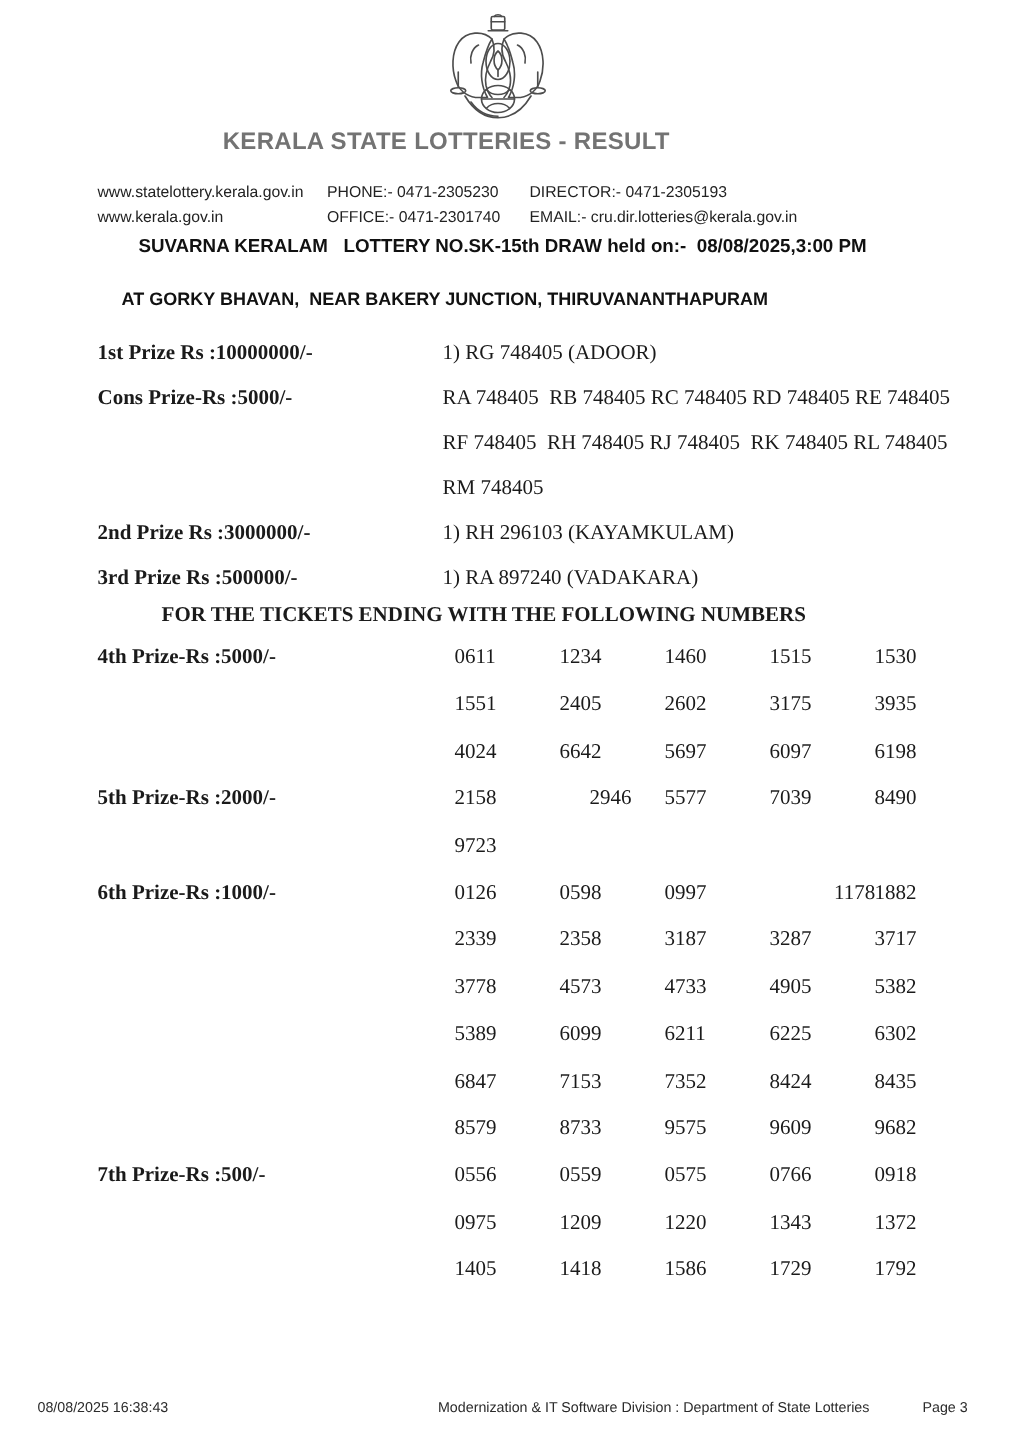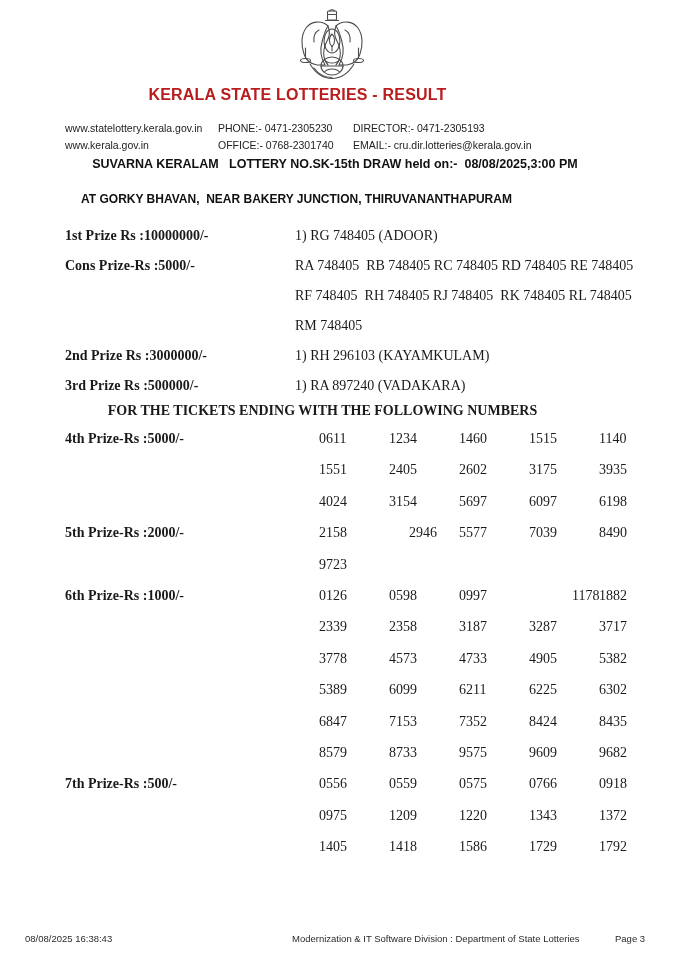--- a/index.html
+++ b/index.html
@@ -6,21 +6,21 @@
   .page {
     position:relative; width:675px; height:955px; background:#ffffff;
     font-family:"Liberation Sans", sans-serif; color:#1a1a1a; overflow:hidden;
   }
   .abs { position:absolute; }
 
   
   .emblem { position:absolute; top:8px; left:292px; width:80px; height:76px; }
   .title {
     position:absolute; top:86px; left:0; width:595px; text-align:center;
-    font-size:16px; font-weight:bold; letter-spacing:0.2px; color:#b91c1c;
+    font-size:16px; font-weight:bold; letter-spacing:0.2px; color:#737373;
   }
   .contact { font-size:10.5px; color:#222; white-space:pre; }
   .c-row1 { top:122px; } .c-row2 { top:139px; }
   .c-col1 { left:65px; } .c-col2 { left:218px; } .c-col3 { left:353px; }
   .draw-line {
     position:absolute; top:157px; left:0; width:670px; text-align:center;
     font-size:12.5px; font-weight:bold; white-space:pre; color:#111;
   }
   .venue-line {
     position:absolute; top:192px; left:0; width:593px; text-align:center;
@@ -38,21 +38,21 @@
     height:30px; font-family:"Liberation Serif", serif; font-size:14px; white-space:pre;
   }
 
   .section-heading {
     position:absolute; top:403px; left:0; width:645px; text-align:center;
     font-family:"Liberation Serif", serif; font-size:14px; font-weight:bold;
   }
 
   
   .grid { position:absolute; top:426px; left:0; width:675px; }
-  .grid-group { position:relative;padding-left:16px; }
+  .grid-group { position:relative; }
   .grid-label {
     position:absolute; left:65px; top:5px;
     font-family:"Liberation Serif", serif; font-size:14px; font-weight:bold; white-space:pre;
   }
   .num-row { position:relative; height:31.4px; }
   .num {
     position:absolute; top:5px;
     font-family:"Liberation Serif", serif; font-size:14px;
   }
 
@@ -103,21 +103,21 @@
       <path d="M22 60 C27 67 33 69.5 40 69.5"></path>
     </g>
   </svg>
 
   <div class="title">KERALA STATE LOTTERIES - RESULT</div>
 
   <div class="abs contact c-row1 c-col1">www.statelottery.kerala.gov.in</div>
   <div class="abs contact c-row1 c-col2">PHONE:- 0471-2305230</div>
   <div class="abs contact c-row1 c-col3">DIRECTOR:- 0471-2305193</div>
   <div class="abs contact c-row2 c-col1">www.kerala.gov.in</div>
-  <div class="abs contact c-row2 c-col2">OFFICE:- 0768-2301740</div>
+  <div class="abs contact c-row2 c-col2">OFFICE:- 0471-2301740</div>
   <div class="abs contact c-row2 c-col3">EMAIL:- cru.dir.lotteries@kerala.gov.in</div>
 
   <div class="draw-line">SUVARNA KERALAM   LOTTERY NO.SK-15th DRAW held on:-  08/08/2025,3:00 PM</div>
   <div class="venue-line">AT GORKY BHAVAN,  NEAR BAKERY JUNCTION, THIRUVANANTHAPURAM</div>
 
   <div>
       <div class="prize-row" style="top: 228px;">
         <div class="prize-label">1st Prize Rs :10000000/-</div>
         <div class="prize-lines">
           <div class="prize-line">1) RG 748405 (ADOOR)</div>
@@ -148,32 +148,32 @@
   <div class="section-heading">FOR THE TICKETS ENDING WITH THE FOLLOWING NUMBERS</div>
 
   <div class="grid">
       <div class="grid-group">
         <div class="grid-label">4th Prize-Rs :5000/-</div>
         <div class="num-row">
           <span class="num" style="left: 303px;">0611</span>
           <span class="num" style="left: 373px;">1234</span>
           <span class="num" style="left: 443px;">1460</span>
           <span class="num" style="left: 513px;">1515</span>
-          <span class="num" style="left: 583px;">1140</span>
+          <span class="num" style="left: 583px;">1530</span>
         </div>
         <div class="num-row">
           <span class="num" style="left: 303px;">1551</span>
           <span class="num" style="left: 373px;">2405</span>
           <span class="num" style="left: 443px;">2602</span>
           <span class="num" style="left: 513px;">3175</span>
           <span class="num" style="left: 583px;">3935</span>
         </div>
         <div class="num-row">
           <span class="num" style="left: 303px;">4024</span>
-          <span class="num" style="left: 373px;">3154</span>
+          <span class="num" style="left: 373px;">6642</span>
           <span class="num" style="left: 443px;">5697</span>
           <span class="num" style="left: 513px;">6097</span>
           <span class="num" style="left: 583px;">6198</span>
         </div>
       </div>
       <div class="grid-group">
         <div class="grid-label">5th Prize-Rs :2000/-</div>
         <div class="num-row">
           <span class="num" style="left: 303px;">2158</span>
           <span class="num" style="left: 393px;">2946</span>

